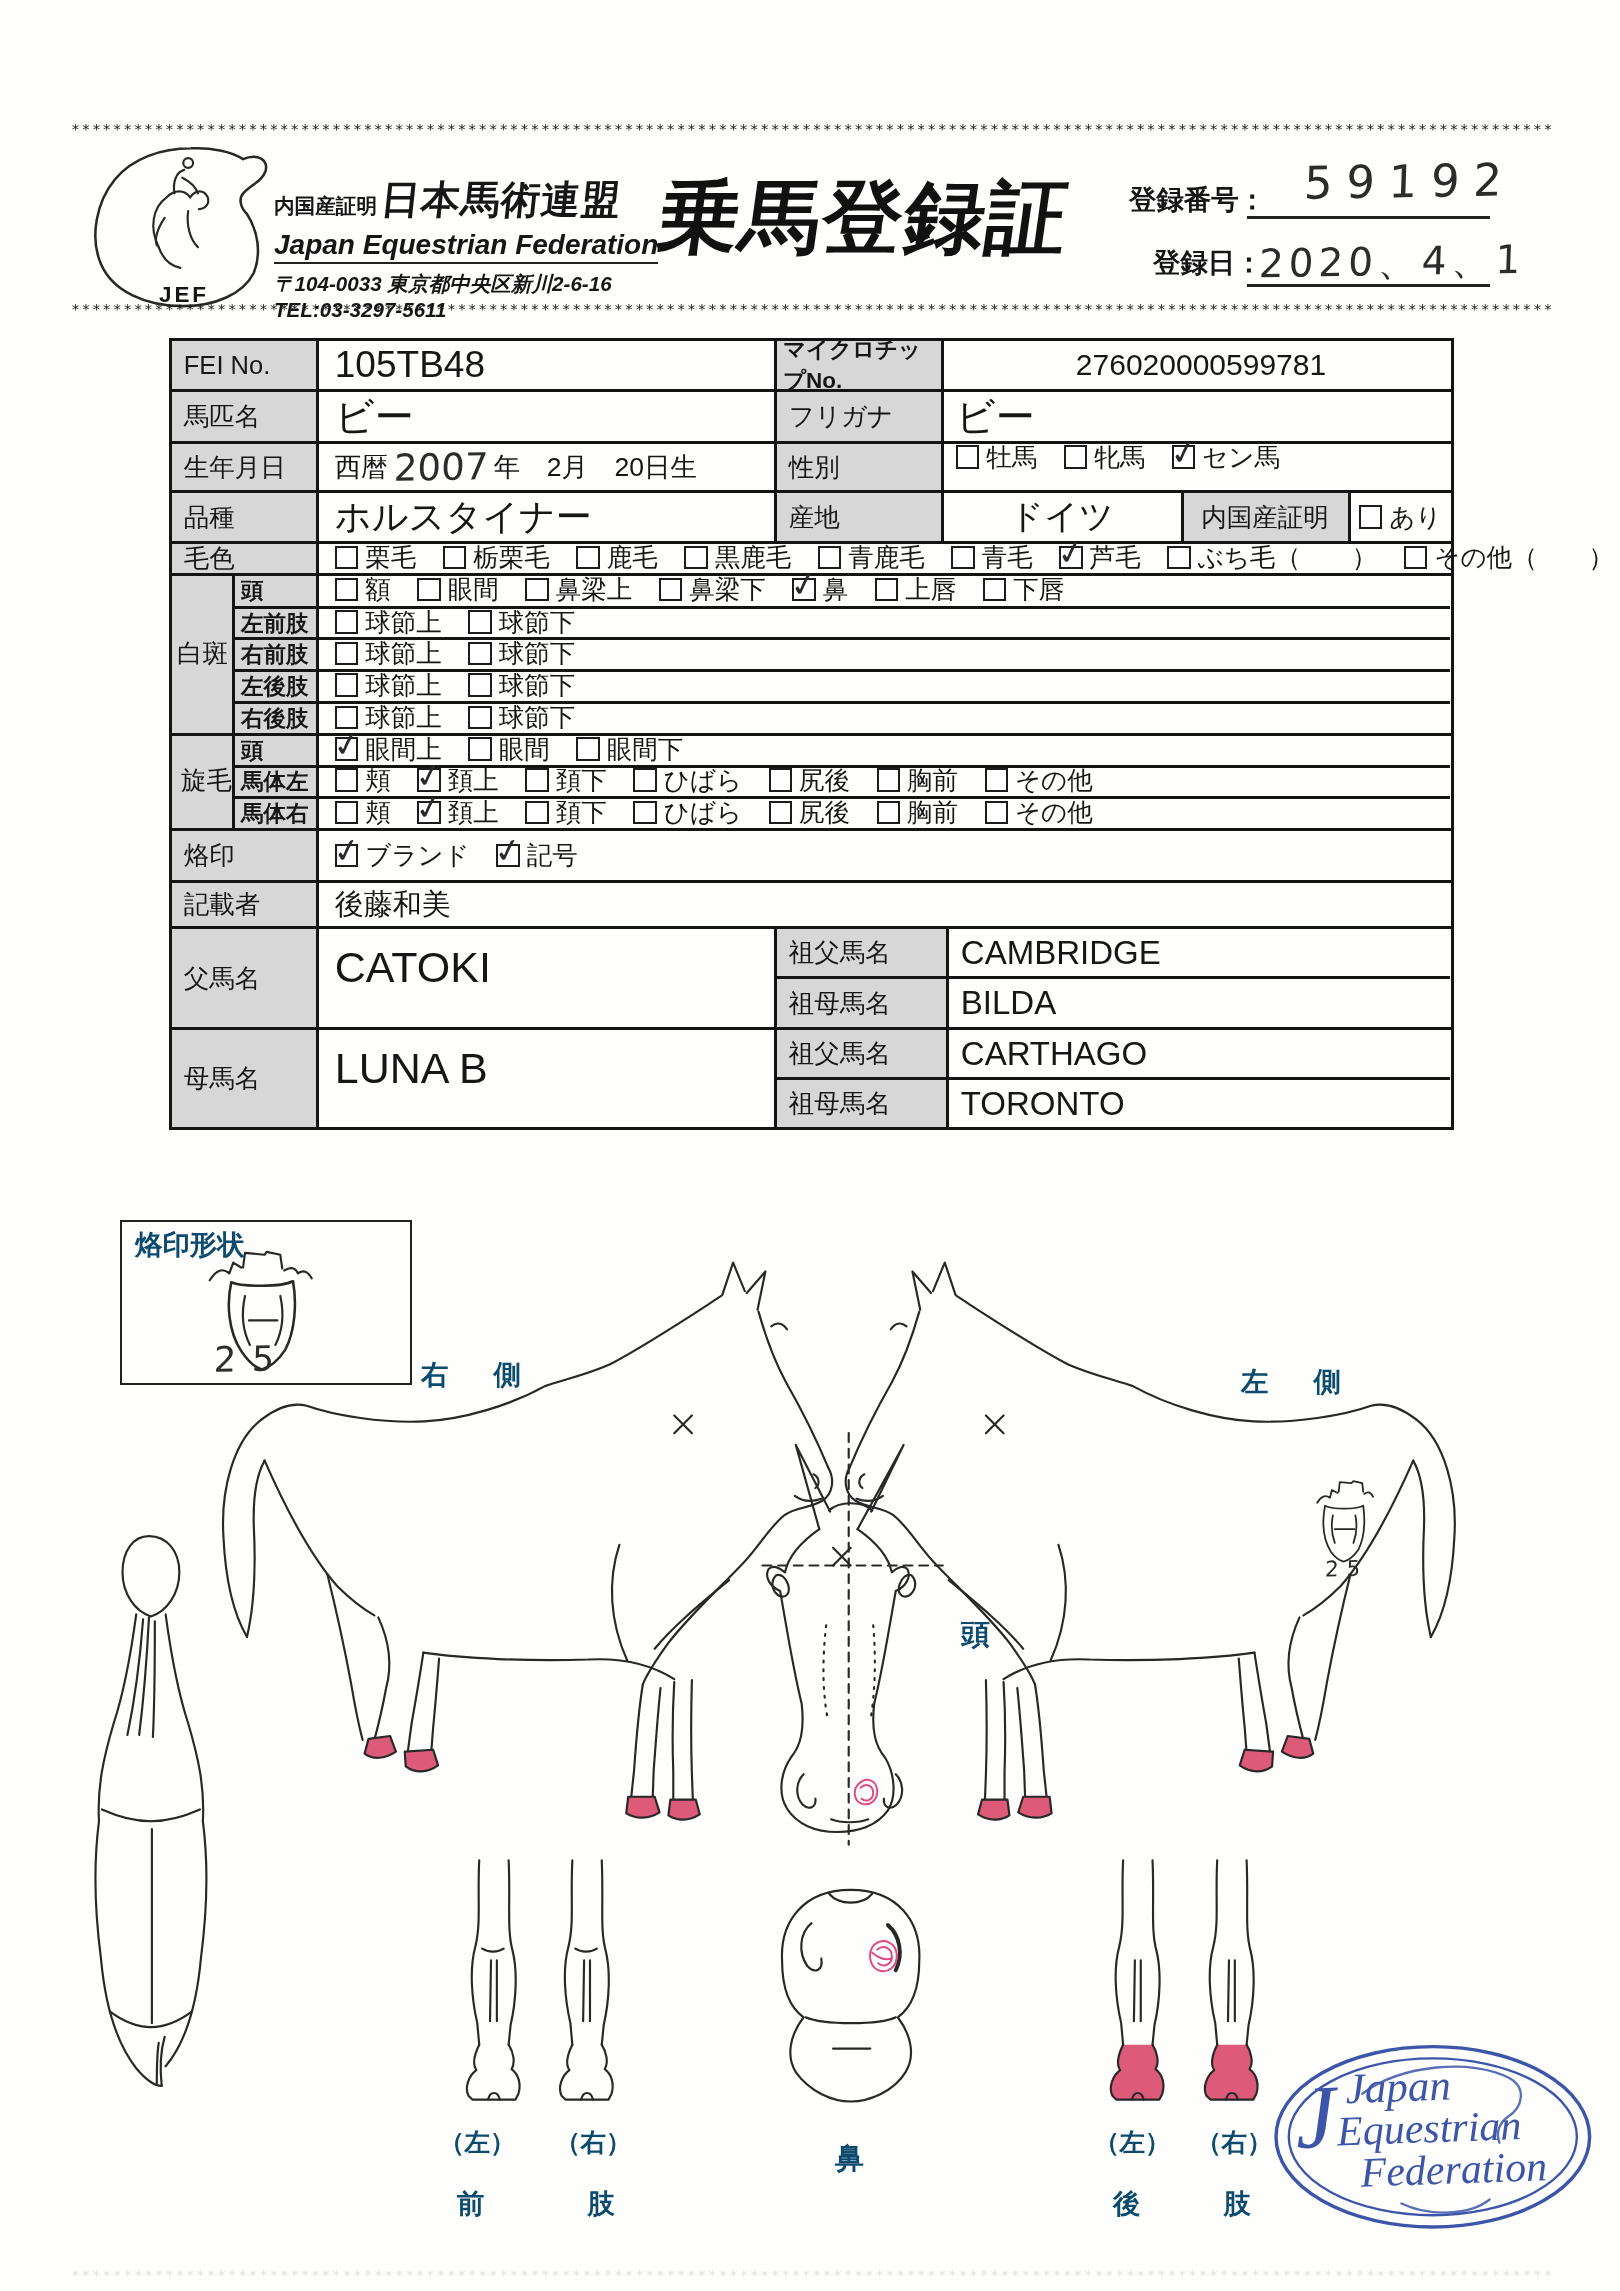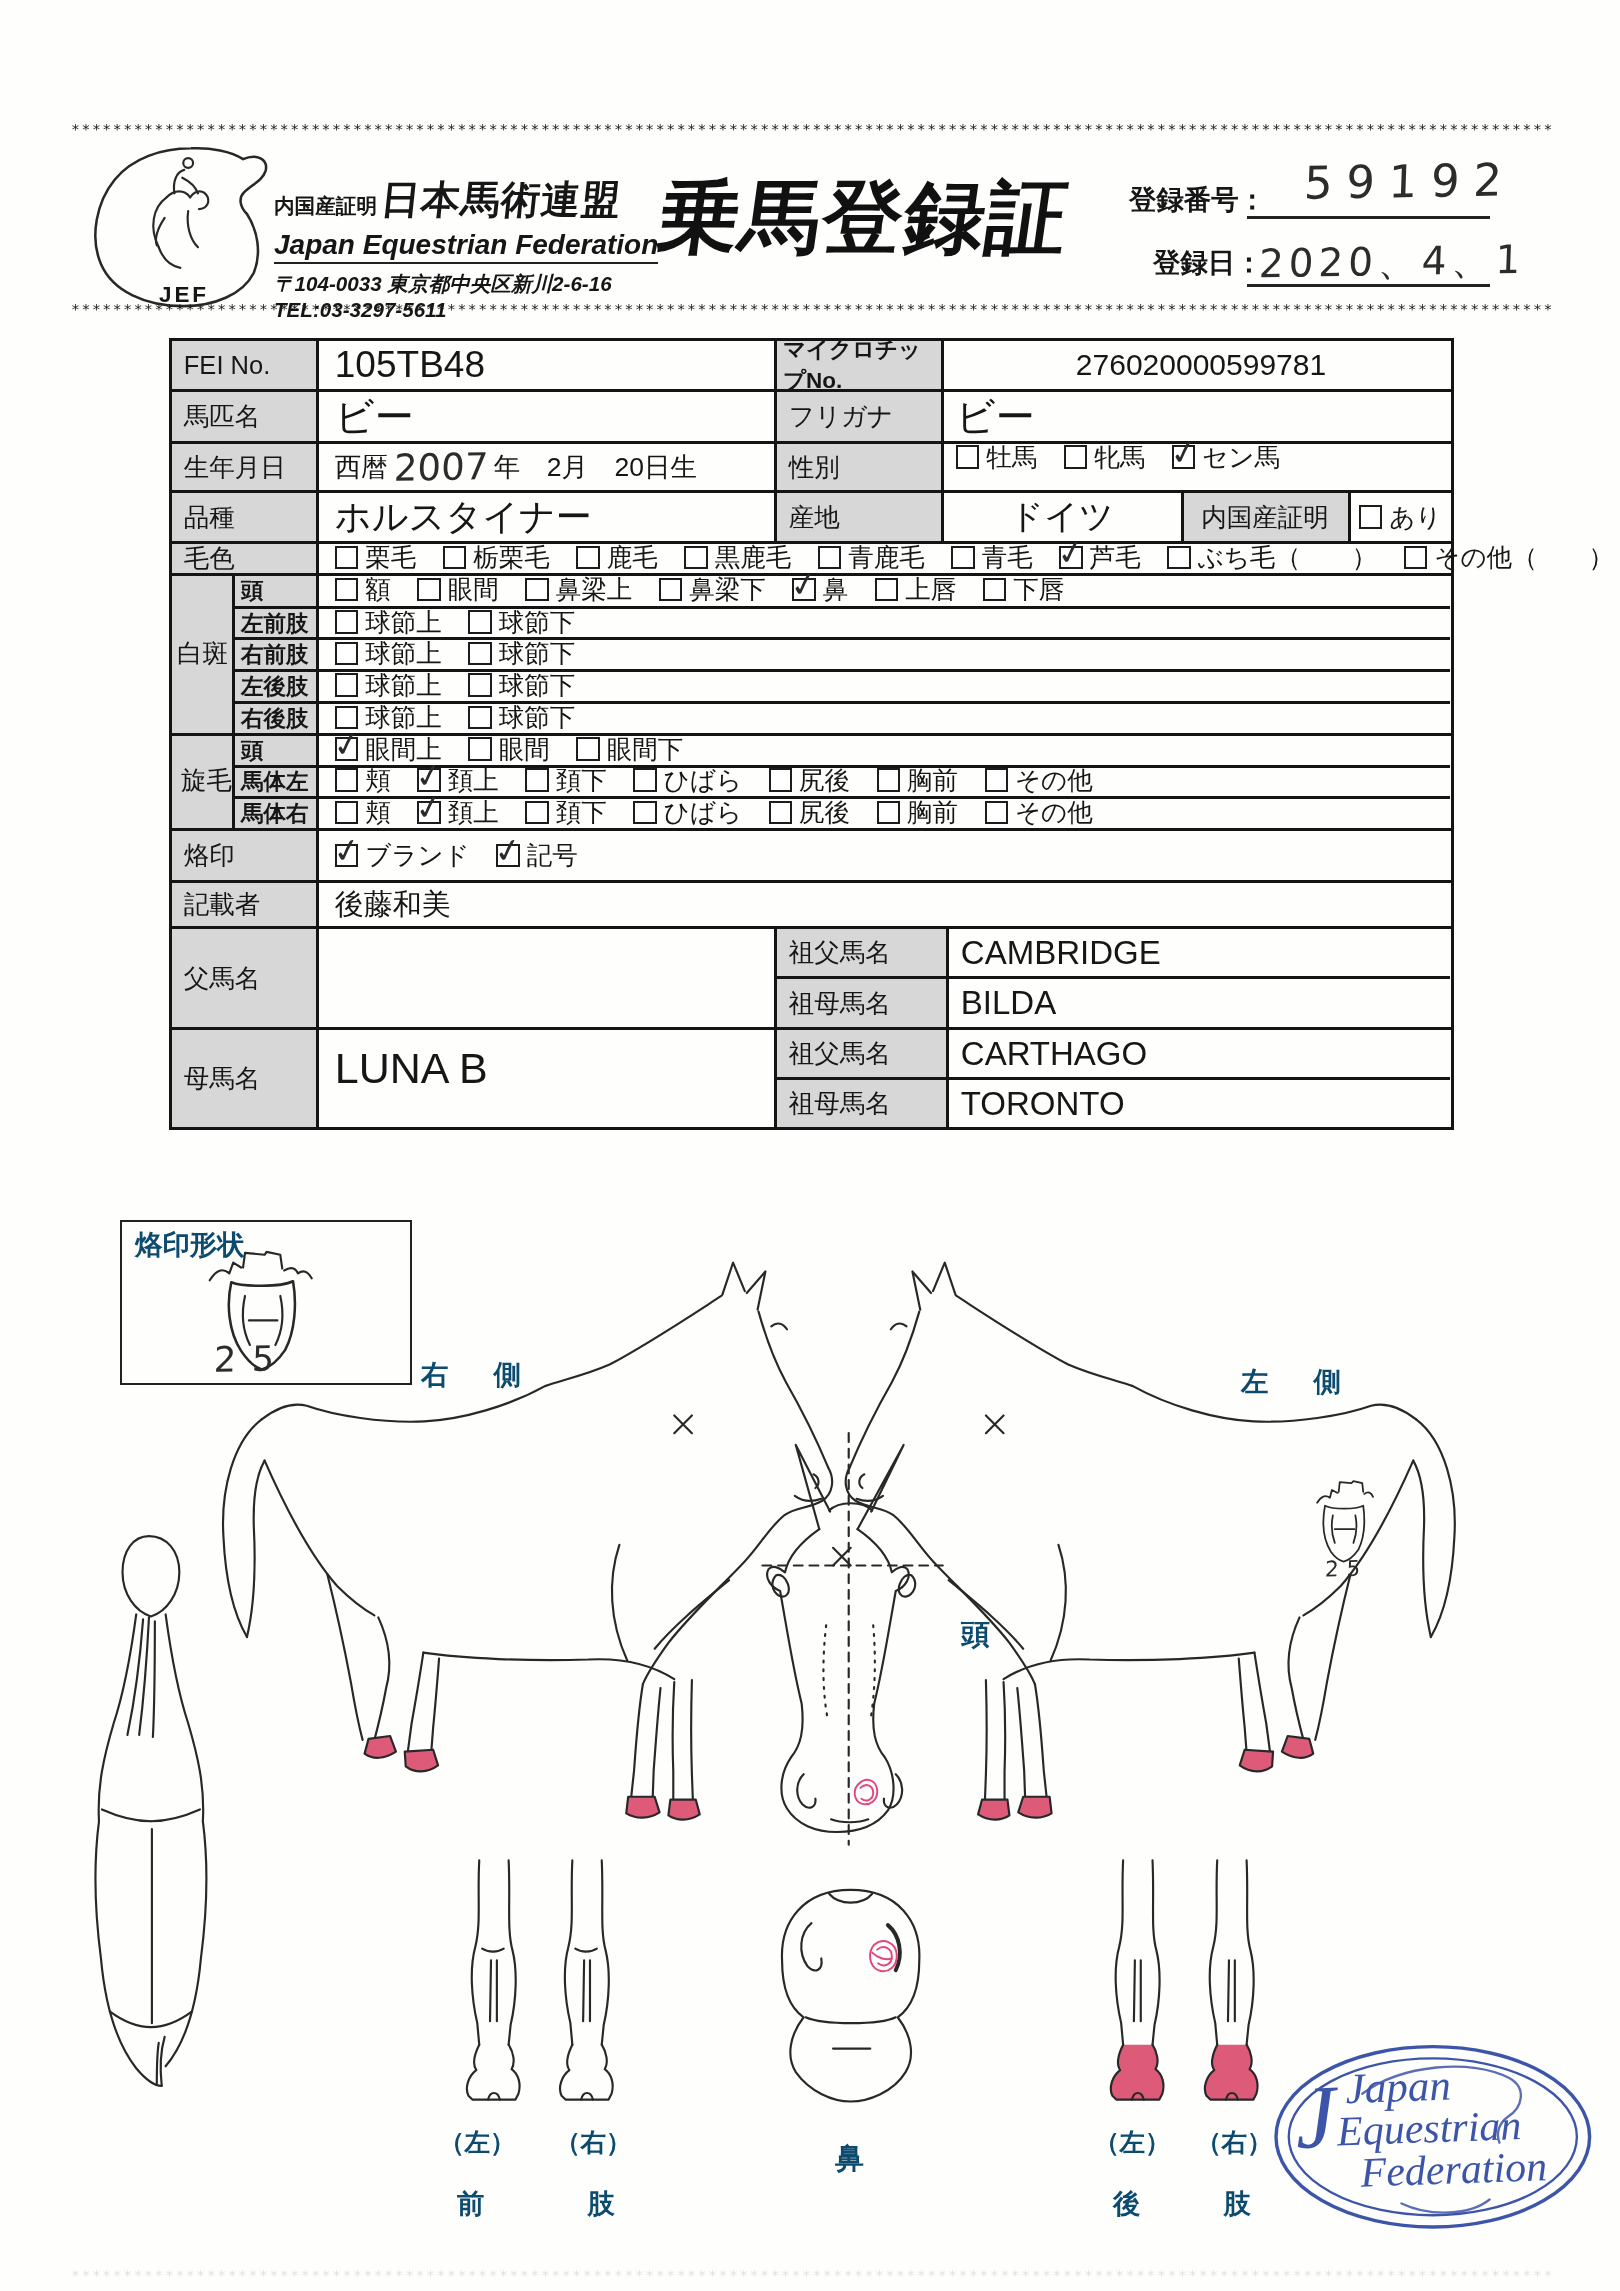--- a/index.html
+++ b/index.html
@@ -551,20 +551,21 @@
       <span class="opt">
         <span class="cb on"></span>
         <span>記号</span>
       </span>
     </div>
 
   <div class="cell lab" style="left:172px;top:883px;width:141px;height:43px">記載者</div>
   <div class="cell" style="left:323px;top:883px;width:1125px;height:43px;font-size:29px">後藤和美</div>
 
   <div class="cell lab" style="left:172px;top:929px;width:141px;height:98px">父馬名</div>
+  <div class="cell" style="left:323px;top:929px;width:446px;height:98px;font-size:43px;align-items:flex-start;padding-top:13.7px">CATOKI</div>
   <div class="cell lab" style="left:777px;top:929px;width:167px;height:47px">祖父馬名</div>
   <div class="cell" style="left:949px;top:929px;width:500px;height:47px;font-size:33px">CAMBRIDGE</div>
   <div class="cell lab" style="left:777px;top:979px;width:167px;height:48px">祖母馬名</div>
   <div class="cell" style="left:949px;top:979px;width:500px;height:48px;font-size:33px">BILDA</div>
 
   <div class="cell lab" style="left:172px;top:1030px;width:141px;height:97px">母馬名</div>
   <div class="cell" style="left:323px;top:1030px;width:446px;height:97px;font-size:43px;align-items:flex-start;padding-top:13.7px">LUNA B</div>
   <div class="cell lab" style="left:777px;top:1030px;width:167px;height:47px">祖父馬名</div>
   <div class="cell" style="left:949px;top:1030px;width:500px;height:47px;font-size:33px">CARTHAGO</div>
   <div class="cell lab" style="left:777px;top:1080px;width:167px;height:47px">祖母馬名</div>

